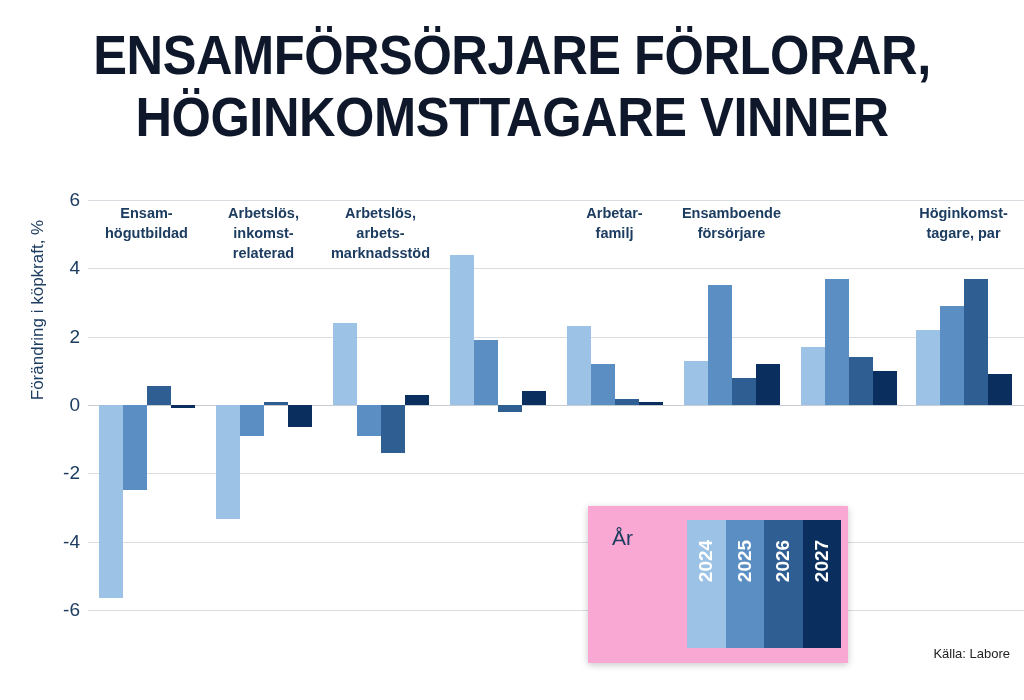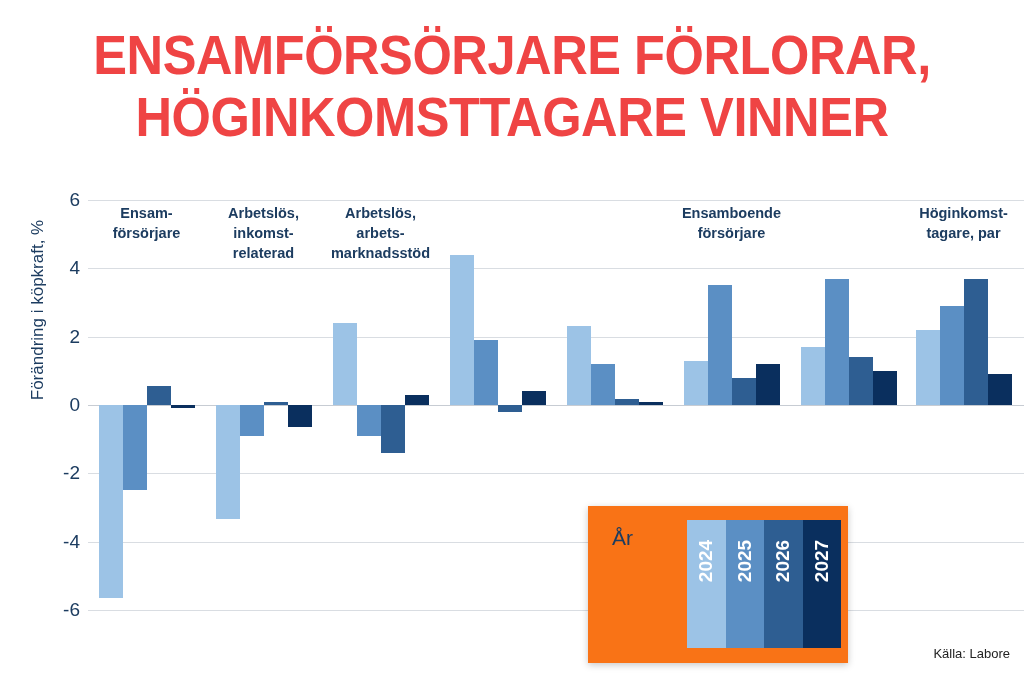--- a/index.html
+++ b/index.html
@@ -15,21 +15,21 @@
     position: relative;
   }
 
   
   #title-block {
     position: absolute;
     left: 0;
     top: 24px;
     width: 1024px;
     text-align: center;
-    color: #ef4444;
+    color: #0f172a;
   }
   .title-line {
     font-family: "Liberation Sans Narrow", "Liberation Sans", sans-serif;
     font-weight: 700;
     font-size: 55px;
     line-height: 62px;
     letter-spacing: -0.5px;
     transform: scaleX(0.92);
     transform-origin: center center;
     white-space: nowrap;
@@ -110,21 +110,21 @@
     width: 24px;
   }
 
   
   #legend {
     position: absolute;
     left: 588px;
     top: 506px;
     width: 260px;
     height: 157px;
-    background: #f97316;
+    background: #f9a8d4;
     box-shadow: 0 2px 7px rgba(0,0,0,0.22);
   }
   #legend-title {
     position: absolute;
     left: 24px;
     top: 20px;
     font-size: 21px;
     color: #1c3c60;
   }
   #legend-swatches {
@@ -187,21 +187,21 @@
       <div class="ytick" style="top: 336.667px;">2</div>
       <div class="ytick" style="top: 405px;">0</div>
       <div class="ytick" style="top: 473.333px;">-2</div>
       <div class="ytick" style="top: 541.667px;">-4</div>
       <div class="ytick" style="top: 610px;">-6</div>
     </div>
 
   <div id="groups">
       <div class="group" style="left: 88px; width: 117px;">
         <div class="group-label">Ensam-
-försörjare</div>
+högutbildad</div>
         <div class="bars">
           <div class="bar" title="2024: -5.65" style="left: 10.5px; top: 405px; height: 193.042px; background: rgb(156, 195, 230);"></div>
           <div class="bar" title="2025: -2.5" style="left: 34.5px; top: 405px; height: 85.4167px; background: rgb(91, 143, 196);"></div>
           <div class="bar" title="2026: 0.55" style="left: 58.5px; top: 386.208px; height: 18.7917px; background: rgb(46, 94, 146);"></div>
           <div class="bar" title="2027: -0.1" style="left: 82.5px; top: 405px; height: 3.41667px; background: rgb(10, 47, 94);"></div>
         </div>
       </div>
       <div class="group" style="left: 205px; width: 117px;">
         <div class="group-label">Arbetslös,
 inkomst-
@@ -226,20 +226,22 @@
       </div>
       <div class="group" style="left: 439px; width: 117px;">
         <div class="bars">
           <div class="bar" title="2024: 4.4" style="left: 10.5px; top: 254.667px; height: 150.333px; background: rgb(156, 195, 230);"></div>
           <div class="bar" title="2025: 1.9" style="left: 34.5px; top: 340.083px; height: 64.9167px; background: rgb(91, 143, 196);"></div>
           <div class="bar" title="2026: -0.2" style="left: 58.5px; top: 405px; height: 6.83333px; background: rgb(46, 94, 146);"></div>
           <div class="bar" title="2027: 0.4" style="left: 82.5px; top: 391.333px; height: 13.6667px; background: rgb(10, 47, 94);"></div>
         </div>
       </div>
       <div class="group" style="left: 556px; width: 117px;">
+        <div class="group-label">Arbetar-
+familj</div>
         <div class="bars">
           <div class="bar" title="2024: 2.3" style="left: 10.5px; top: 326.417px; height: 78.5833px; background: rgb(156, 195, 230);"></div>
           <div class="bar" title="2025: 1.2" style="left: 34.5px; top: 364px; height: 41px; background: rgb(91, 143, 196);"></div>
           <div class="bar" title="2026: 0.18" style="left: 58.5px; top: 398.85px; height: 6.15px; background: rgb(46, 94, 146);"></div>
           <div class="bar" title="2027: 0.08" style="left: 82.5px; top: 402.267px; height: 2.73333px; background: rgb(10, 47, 94);"></div>
         </div>
       </div>
       <div class="group" style="left: 673px; width: 117px;">
         <div class="group-label">Ensamboende
 försörjare</div>

